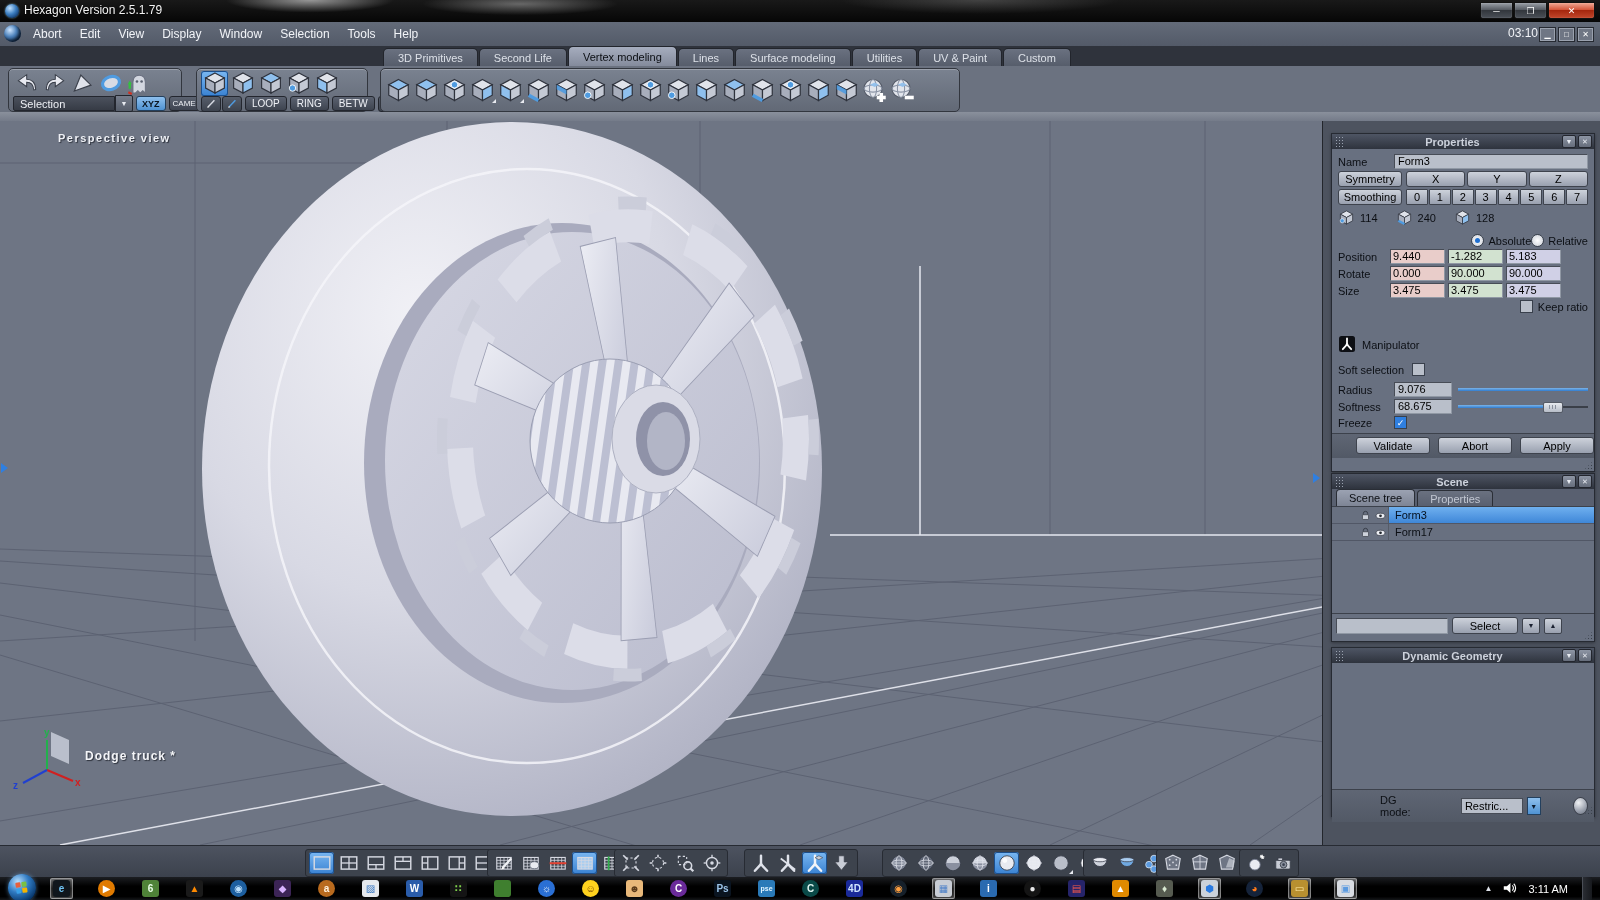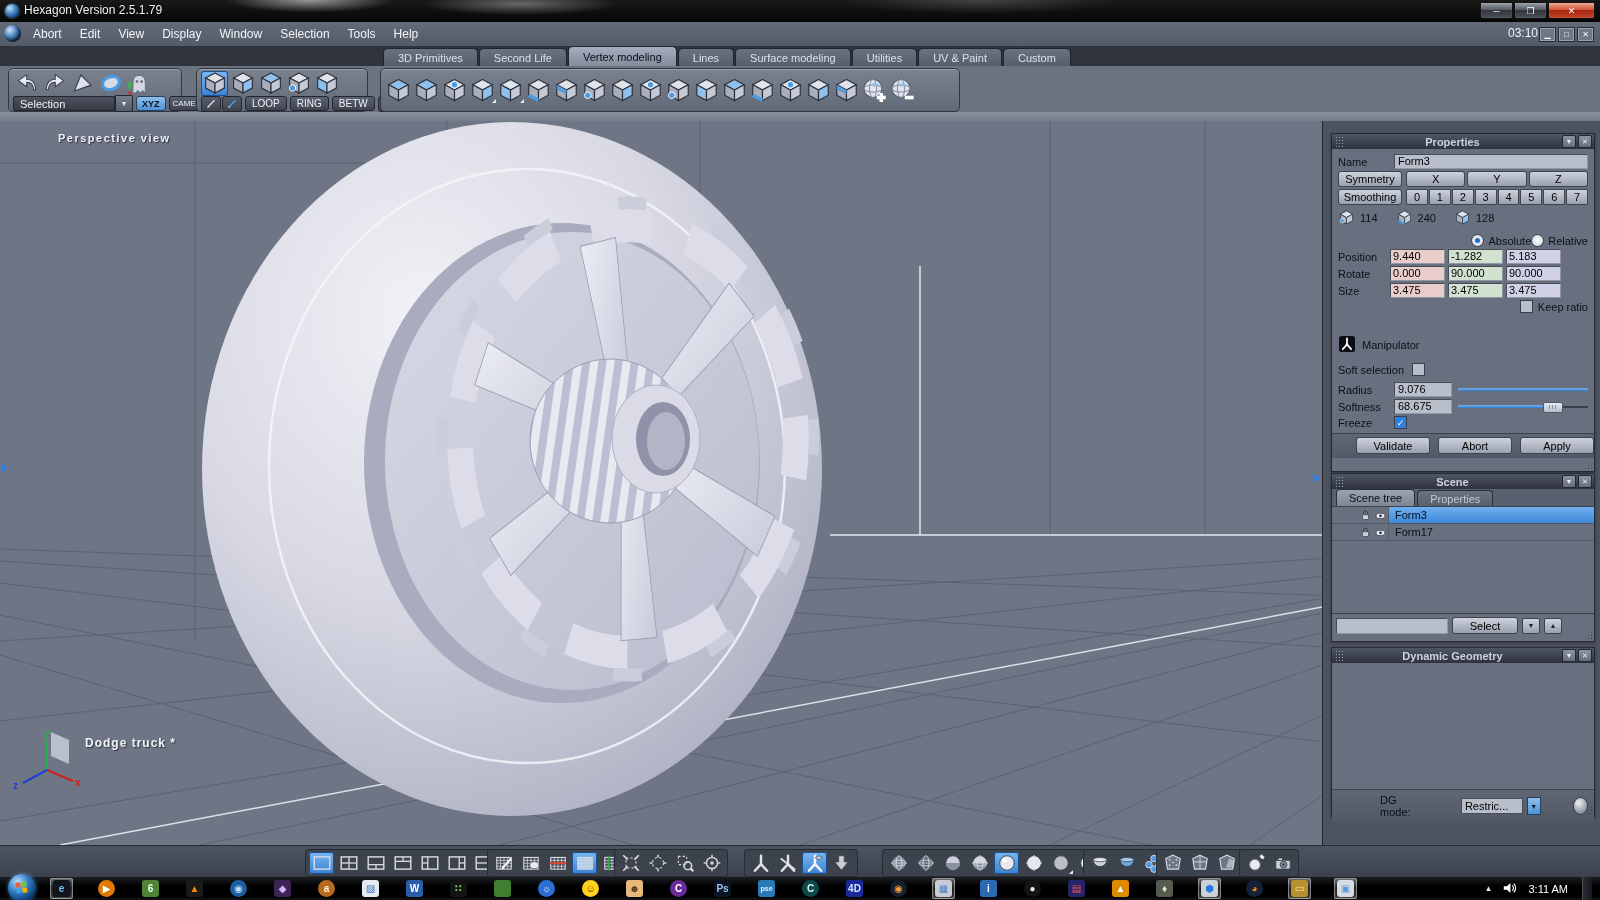--- a/index.html
+++ b/index.html
@@ -57,21 +57,21 @@
   .bluebtn{background:linear-gradient(#8ec0ee,#4f92d2);color:#081421;border:1px solid #23405e;border-radius:3px;
     font-size:9px;font-weight:bold;height:13px;display:flex;align-items:center;justify-content:center;padding:0 5px;}
   #selwrap{display:flex;align-items:center;}
   #seldrop{width:88px;height:13px;background:linear-gradient(#4b515d,#363b45);border:1px solid #23262e;
     color:#eef0f5;font-size:11px;display:flex;align-items:center;padding:0 6px;border-radius:2px 0 0 2px;}
   #selarrow{width:16px;height:15px;background:linear-gradient(#767d8b,#565d6a);border:1px solid #23262e;
     display:flex;align-items:center;justify-content:center;color:#e8ebf1;font-size:7px;border-radius:0 2px 2px 0;}
   
   #viewport{position:absolute;left:0;top:121px;width:1322px;height:724px;background:#6e7584;overflow:hidden;border-right:1px solid #2a2e36;}
   #vplabel{position:absolute;left:58px;top:11px;color:#eef0f5;font-weight:bold;letter-spacing:1.5px;font-size:11px;text-shadow:1px 1px 1px rgba(30,34,42,.8);}
-  #scenelabel{position:absolute;left:85px;top:615px;color:#f4f5f8;font-weight:bold;letter-spacing:1px;font-size:12px;text-shadow:1px 1px 1px rgba(30,34,42,.8);}
+  #scenelabel{position:absolute;left:85px;top:628px;color:#f4f5f8;font-weight:bold;letter-spacing:1px;font-size:12px;text-shadow:1px 1px 1px rgba(30,34,42,.8);}
   .vparrow{position:absolute;width:0;height:0;border-top:5px solid transparent;border-bottom:5px solid transparent;border-left:7px solid #2f7fe0;}
   
   #rightcol{position:absolute;left:1322px;top:121px;width:278px;height:724px;background:#4d535f;border-left:1px solid #23262c;}
   .panel{position:absolute;left:8px;width:262px;background:#687080;border:1px solid #262a32;box-shadow:0 1px 3px rgba(0,0,0,.35);}
   .ptitle{height:15px;background:linear-gradient(#4e5564,#2e333d);display:flex;align-items:center;position:relative;}
   .ptitle .txt{flex:1;text-align:center;color:#ccd1db;font-weight:bold;font-size:11px;}
   .grip{width:8px;height:11px;margin-left:3px;background:radial-gradient(circle,#9aa2b0 28%,transparent 32%) 0 0/3px 3px;}
   .pbtn{width:12px;height:11px;margin-right:2px;background:linear-gradient(#8d95a4,#666d7b);border:1px solid #23262e;
     color:#e8ebf1;font-size:7px;display:flex;align-items:center;justify-content:center;border-radius:2px;}
   .pbody{position:relative;padding:3px 6px;}

